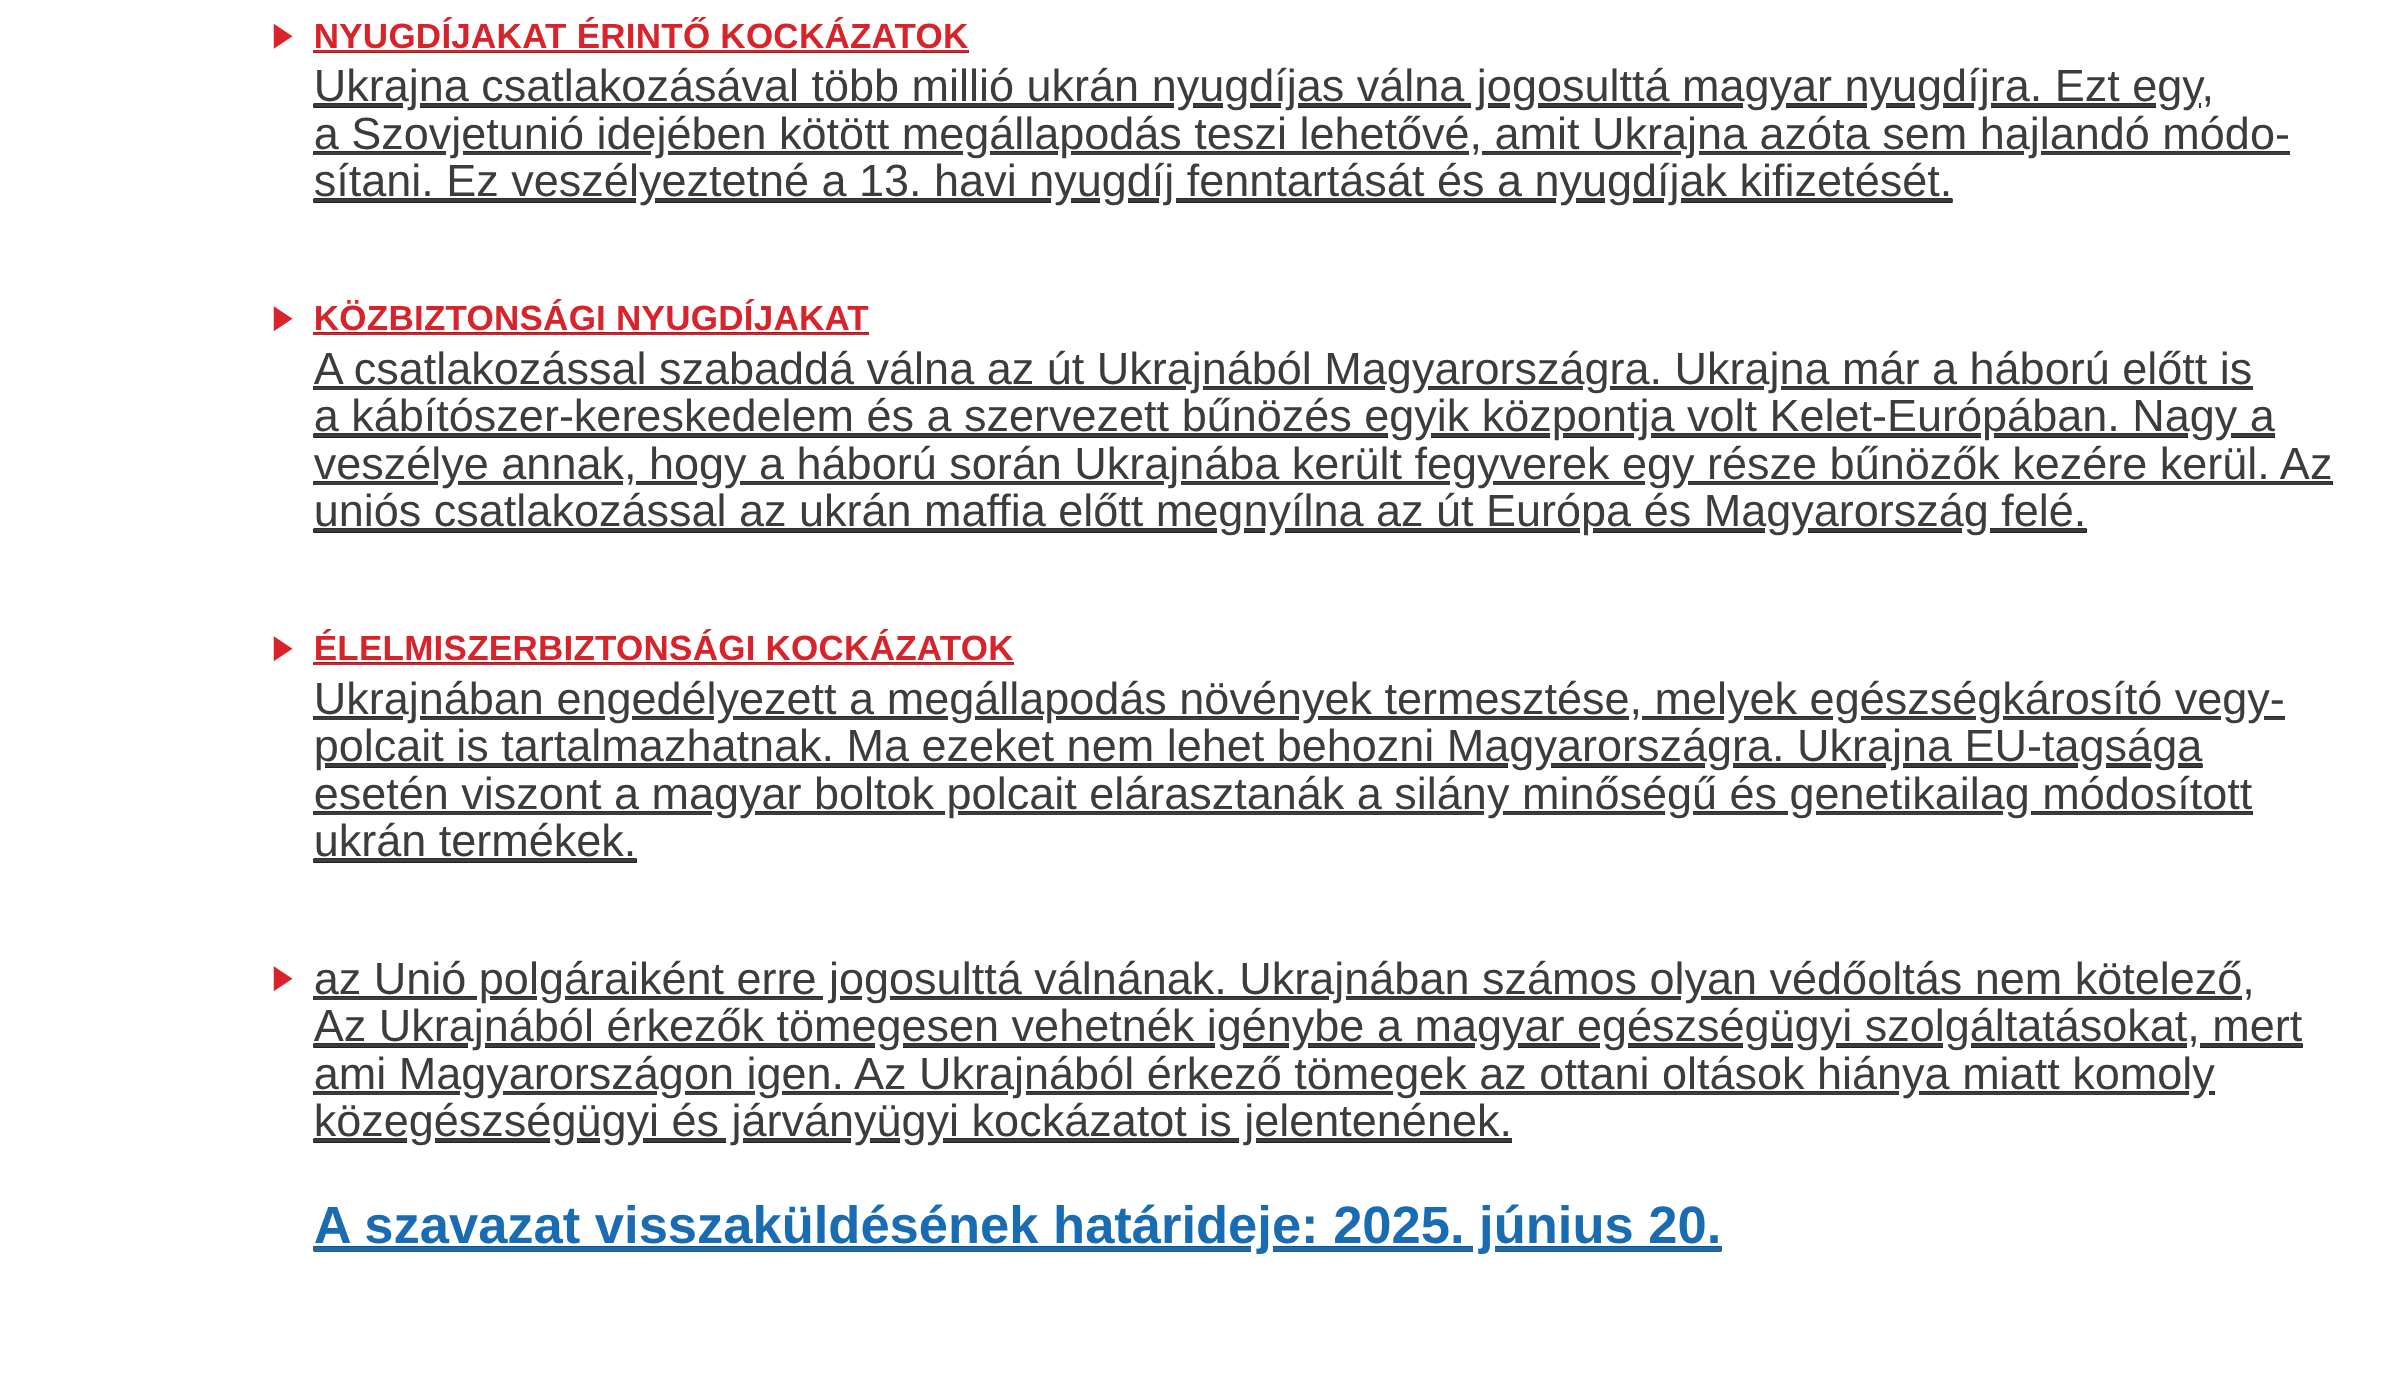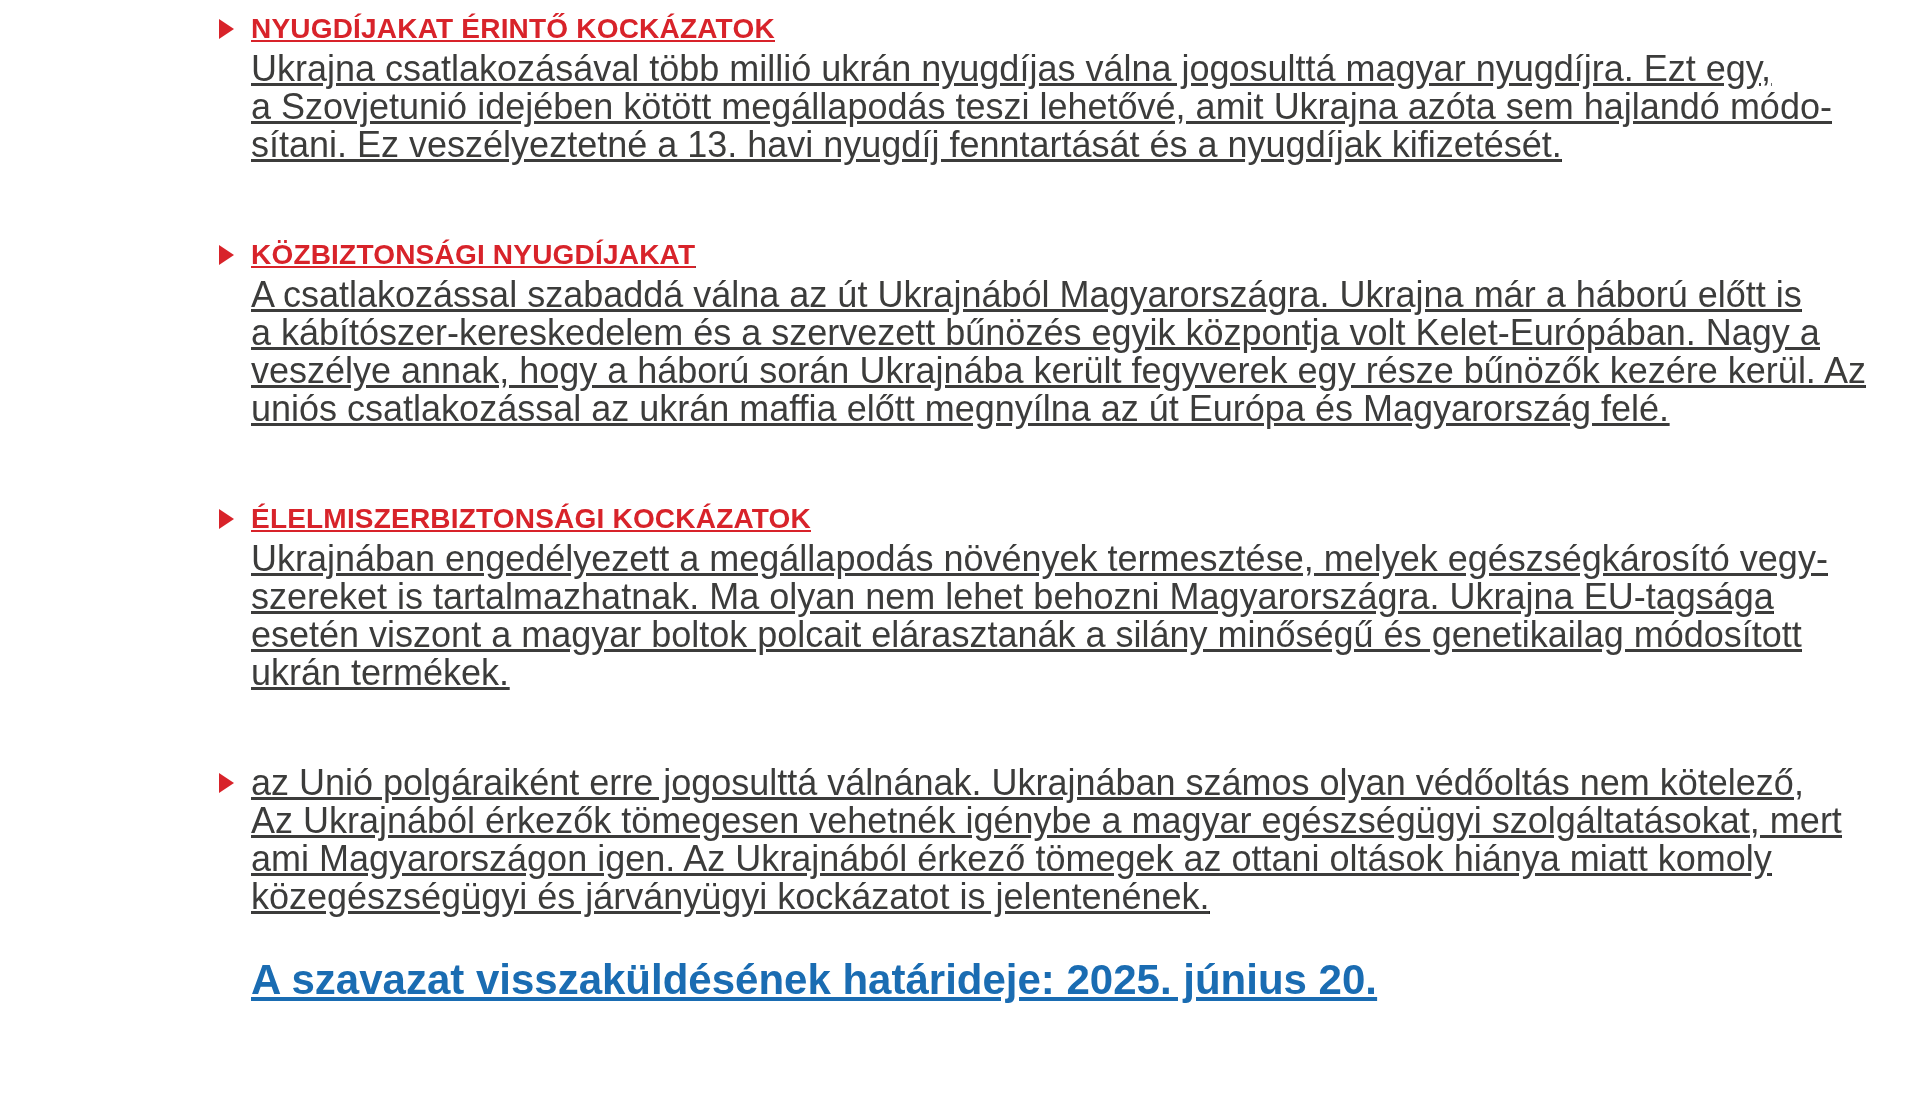--- a/index.html
+++ b/index.html
@@ -98,21 +98,21 @@
       </div>
     </section>
 
     <section class="section">
       <h2 class="heading">
         <span class="bullet"></span>
         <span>ÉLELMISZERBIZTONSÁGI KOCKÁZATOK</span>
       </h2>
       <div class="body-text">
         <div class="line">Ukrajnában engedélyezett a megállapodás növények termesztése, melyek egészségkárosító vegy-</div>
-        <div class="line">szereket is tartalmazhatnak. Ma olyan nem lehet behozni Magyarországra. Ukrajna EU-tagsága</div>
+        <div class="line">polcait is tartalmazhatnak. Ma ezeket nem lehet behozni Magyarországra. Ukrajna EU-tagsága</div>
         <div class="line">esetén viszont a magyar boltok polcait elárasztanák a silány minőségű és genetikailag módosított</div>
         <div class="line last">ukrán termékek.</div>
       </div>
     </section>
 
     <section class="section">
       <h2 class="heading">
         <span class="bullet"></span>
       </h2>
       <div class="body-text">

